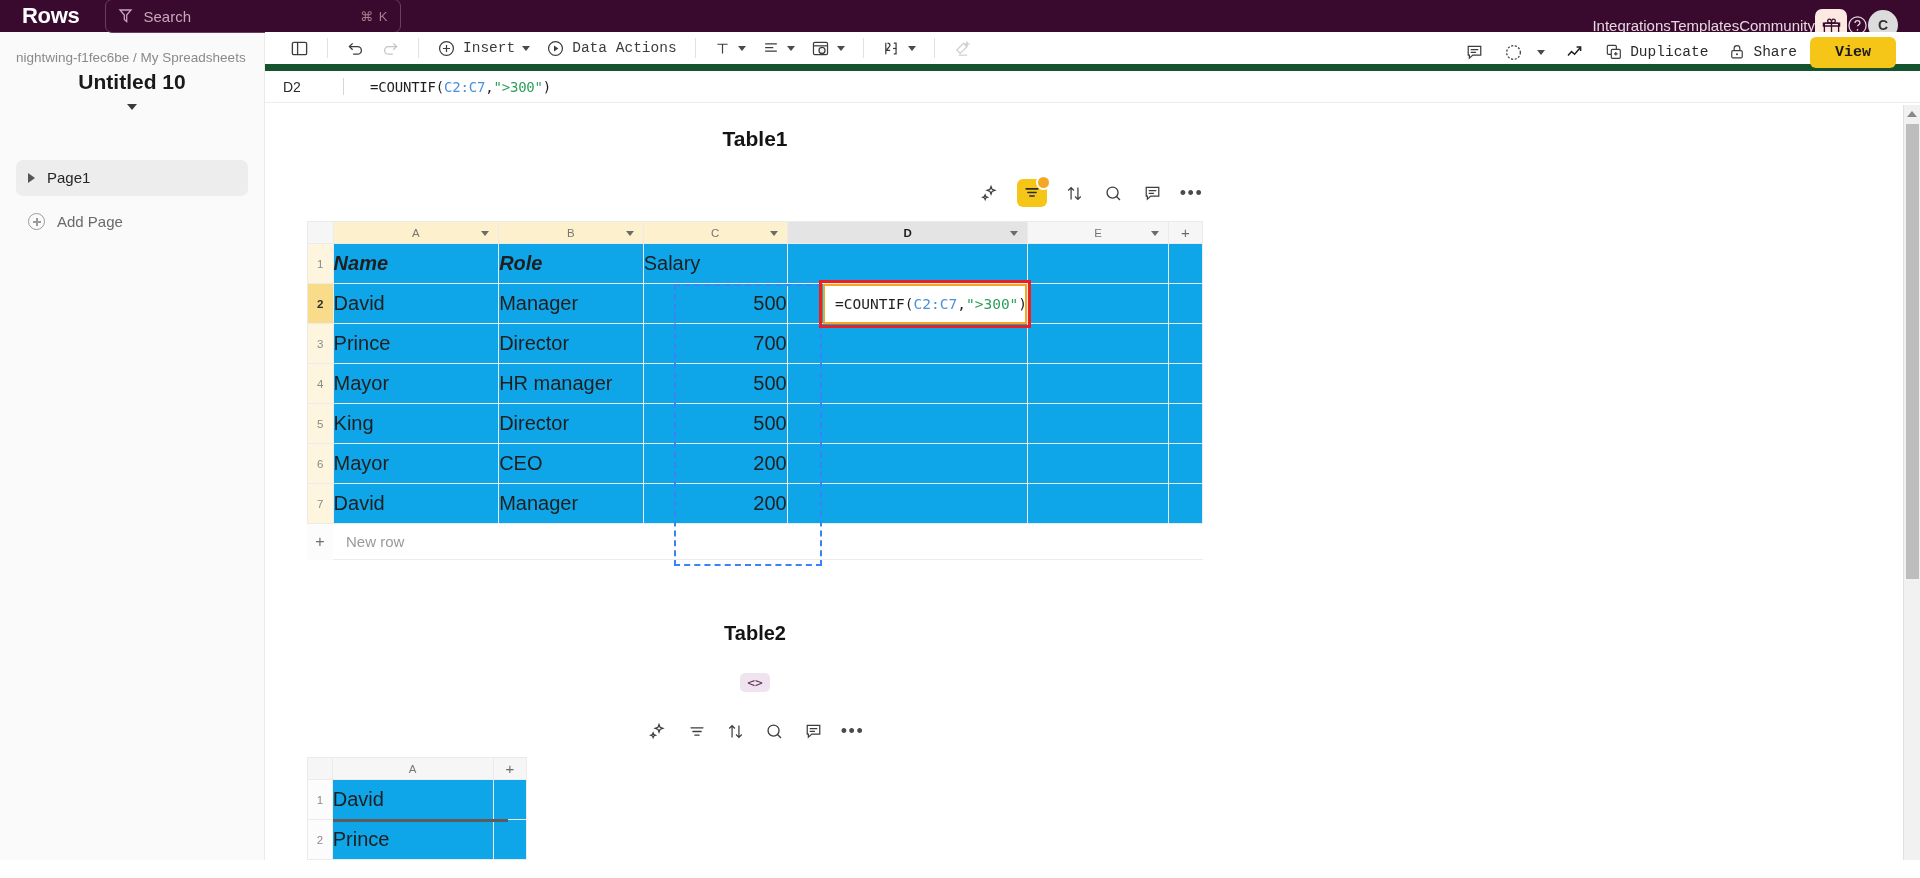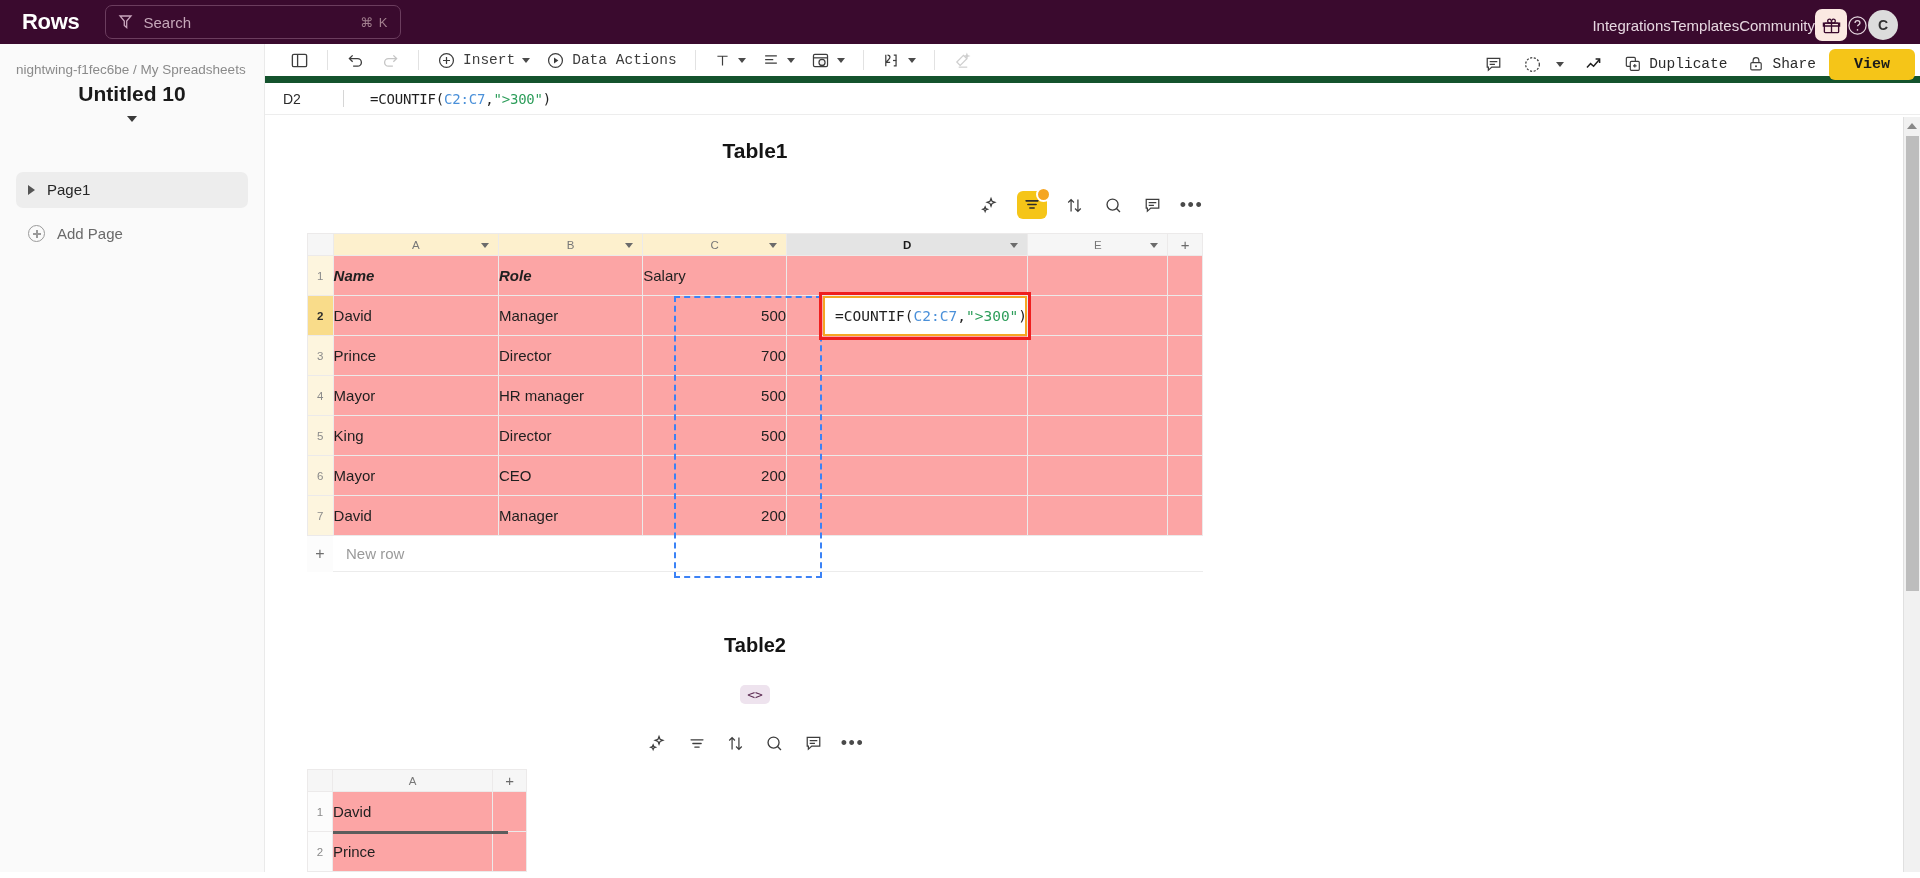--- a/index.html
+++ b/index.html
@@ -5,21 +5,21 @@
   * { box-sizing: border-box; margin: 0; padding: 0; }
   html, body {
     width: 1920px; height: 878px;
     font-family: "Liberation Sans", sans-serif;
     background: #ffffff;
     overflow: hidden;
   }
 
   
   .topbar {
-    height: 44px; width: 1920px;
+    height: 32px; width: 1920px;
     background: #3a0a2e;
     display: flex; align-items: center;
     padding: 0 22px;
     position: relative;
   }
   .brand {
     color: #ffffff; font-size: 22px; font-weight: 700;
     letter-spacing: -0.3px; margin-right: 26px;
   }
   .searchbox {
@@ -104,21 +104,21 @@
     display: flex; align-items: center; gap: 7px;
     color: #3d3d3d; font-size: 14.5px; white-space: nowrap;
   }
   .tb-btn.disabled { color: #c5c5c5; }
   .tb-sep { width: 1px; height: 20px; background: #e2e2e2; margin: 0 9px; }
   .tb-caret {
     width: 0; height: 0; border-left: 4px solid transparent;
     border-right: 4px solid transparent; border-top: 5px solid #4a4a4a;
   }
   .tb-right {
-    position: absolute; right: 5px; top: 0; height: 40px;
+    position: absolute; right: 24px; top: 0; height: 40px;
     display: flex; align-items: center; gap: 6px;
   }
   .tb-text { font-size: 14.5px; color: #2b2b2b; }
   .view-btn {
     background: #f5c518; color: #1b1b1b; font-size: 15px; font-weight: 600;
     height: 31px; padding: 0 25px; border-radius: 6px;
     display: flex; align-items: center; justify-content: center;
   }
 
   .formulabar {
@@ -182,22 +182,22 @@
     width: 0; height: 0; border-left: 4px solid transparent;
     border-right: 4px solid transparent; border-top: 5px solid #6b6b6b;
   }
   .rowhdr {
     width: 26px; height: 40px; font-size: 11.5px; color: #8a8a8a;
     text-align: center; background: #fcfcfc;
   }
   .rowhdr.filtered { background: #fdf5de; }
   .rowhdr.cur { background: #f9dc8a; color: #2b2b2b; font-weight: 700; }
   .cell {
-    height: 40px; padding: 0 13px; font-size: 15px; color: #1f1f1f;
-    background: #fca5a5; vertical-align: middle;
+    height: 40px; padding: 0 13px; font-size: 20px; color: #1f1f1f;
+    background: #0ea5e9; vertical-align: middle;
   }
   .cell.num { text-align: right; }
   .cell.bi { font-weight: 700; font-style: italic; }
   .cell.b { font-weight: 400; font-style: normal; }
   .corner { width: 26px; height: 22px; background: #f6f6f6; }
   .plus-col { width: 35px; text-align: center; color: #6b6b6b; font-size: 15px; }
 
   .w-a { width: 168px; }
   .w-b { width: 146px; }
   .w-c { width: 146px; }

